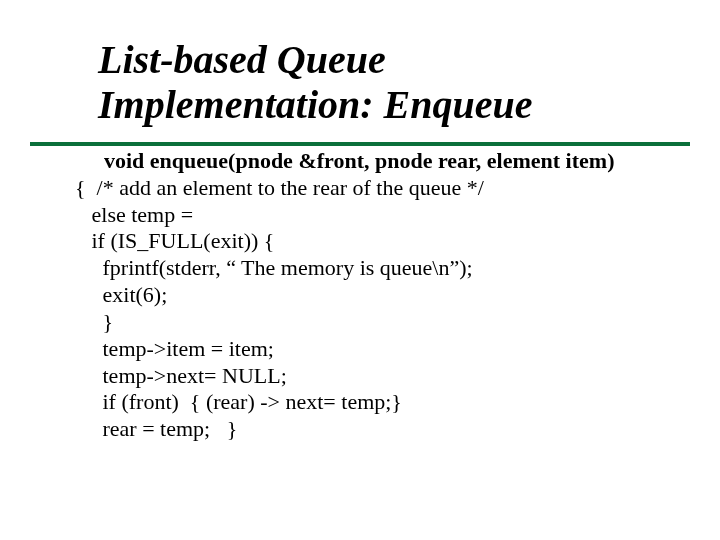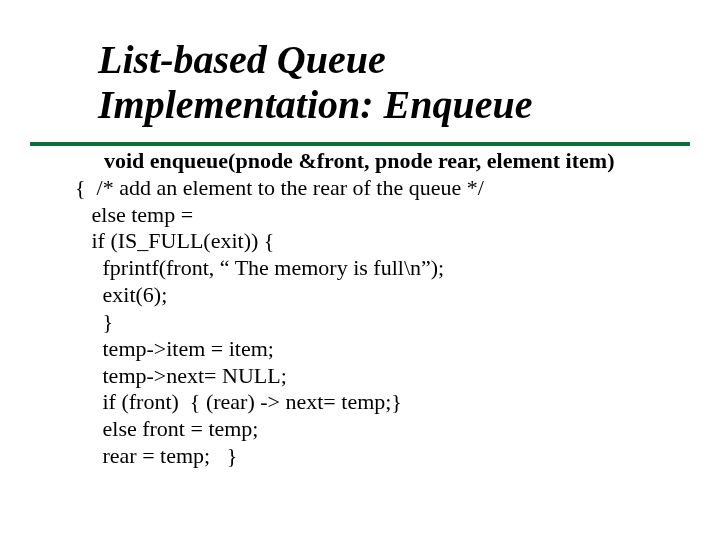--- a/index.html
+++ b/index.html
@@ -76,24 +76,23 @@
   </div>
 
   <div class="divider"></div>
 
   <div class="body">
     <div class="signature">void enqueue(pnode &amp;front, pnode rear, element item)</div>
     <div class="code-block">
       <div class="code-line">{  /* add an element to the rear of the queue */</div>
       <div class="code-line">   else temp =</div>
       <div class="code-line">   if (IS_FULL(exit)) {</div>
-      <div class="code-line">     fprintf(front, “ The memory is full\n”);</div>
+      <div class="code-line">     fprintf(stderr, “ The memory is queue\n”);</div>
       <div class="code-line">     exit(6);</div>
       <div class="code-line">     }</div>
       <div class="code-line">     temp-&gt;item = item;</div>
       <div class="code-line">     temp-&gt;next= NULL;</div>
       <div class="code-line">     if (front)  { (rear) -&gt; next= temp;}</div>
-      <div class="code-line">     else front = temp;</div>
       <div class="code-line">     rear = temp;   }</div>
     </div>
   </div>
 
 </div>
 
 </body></html>

